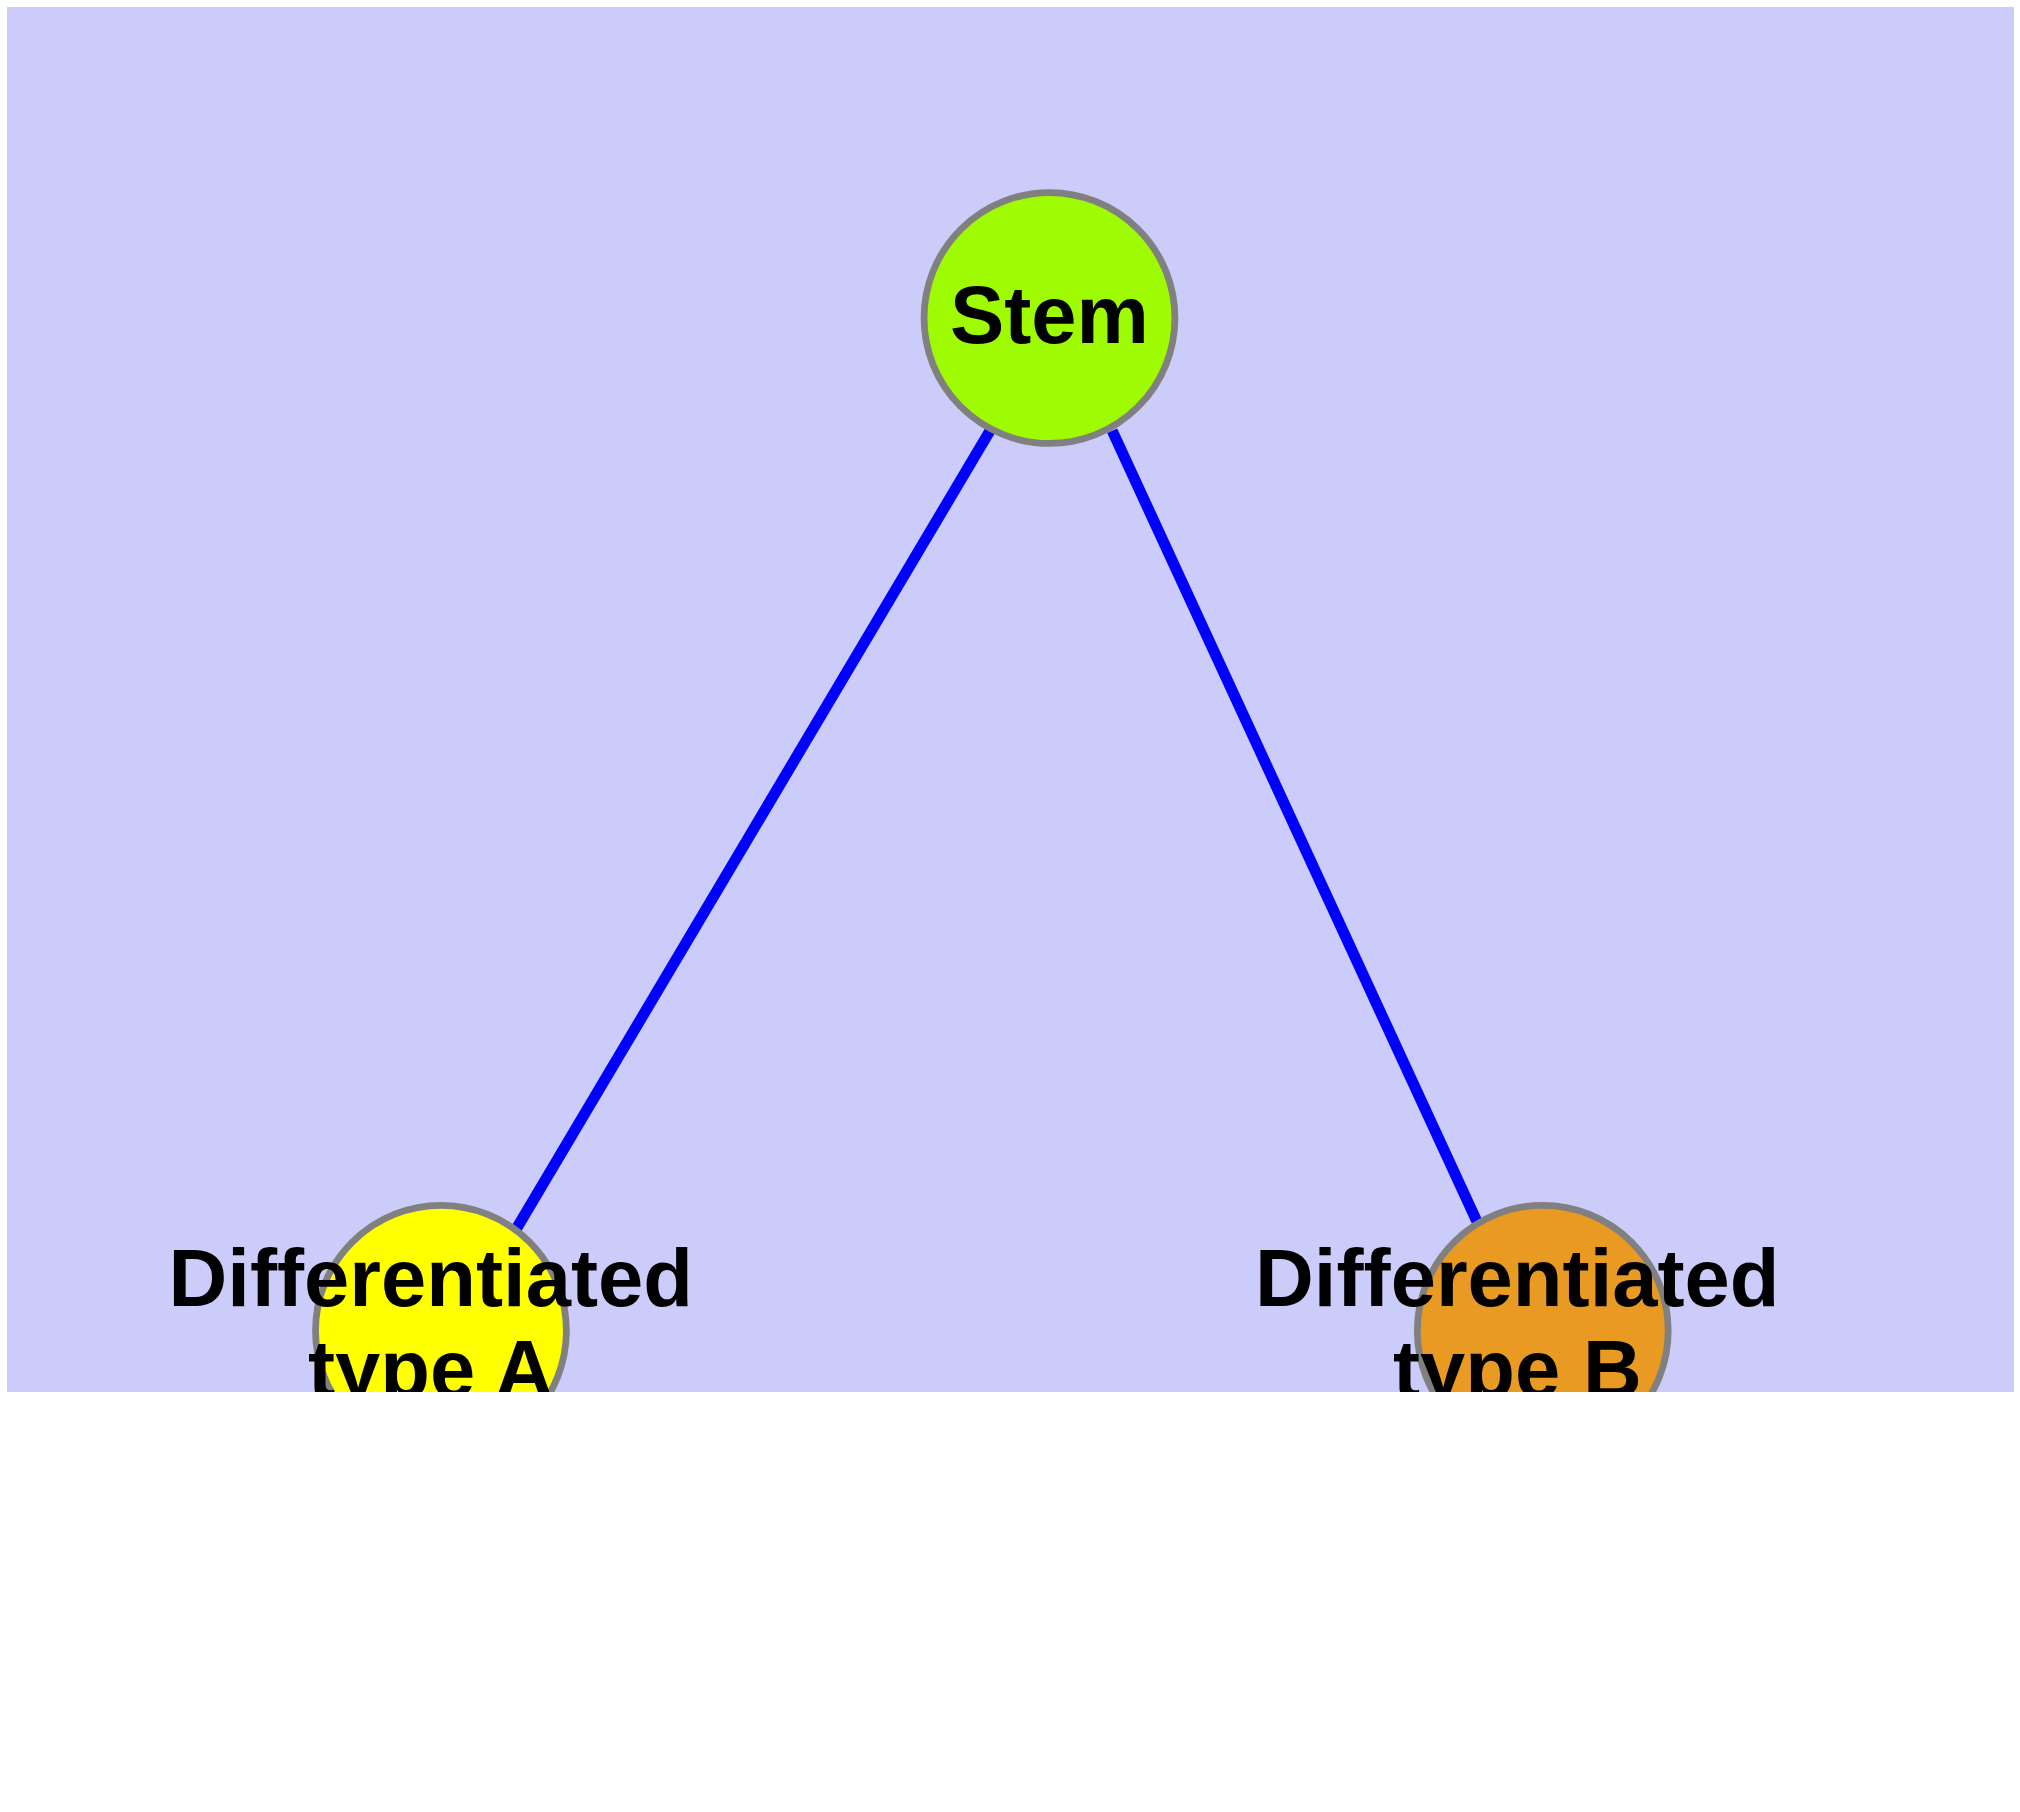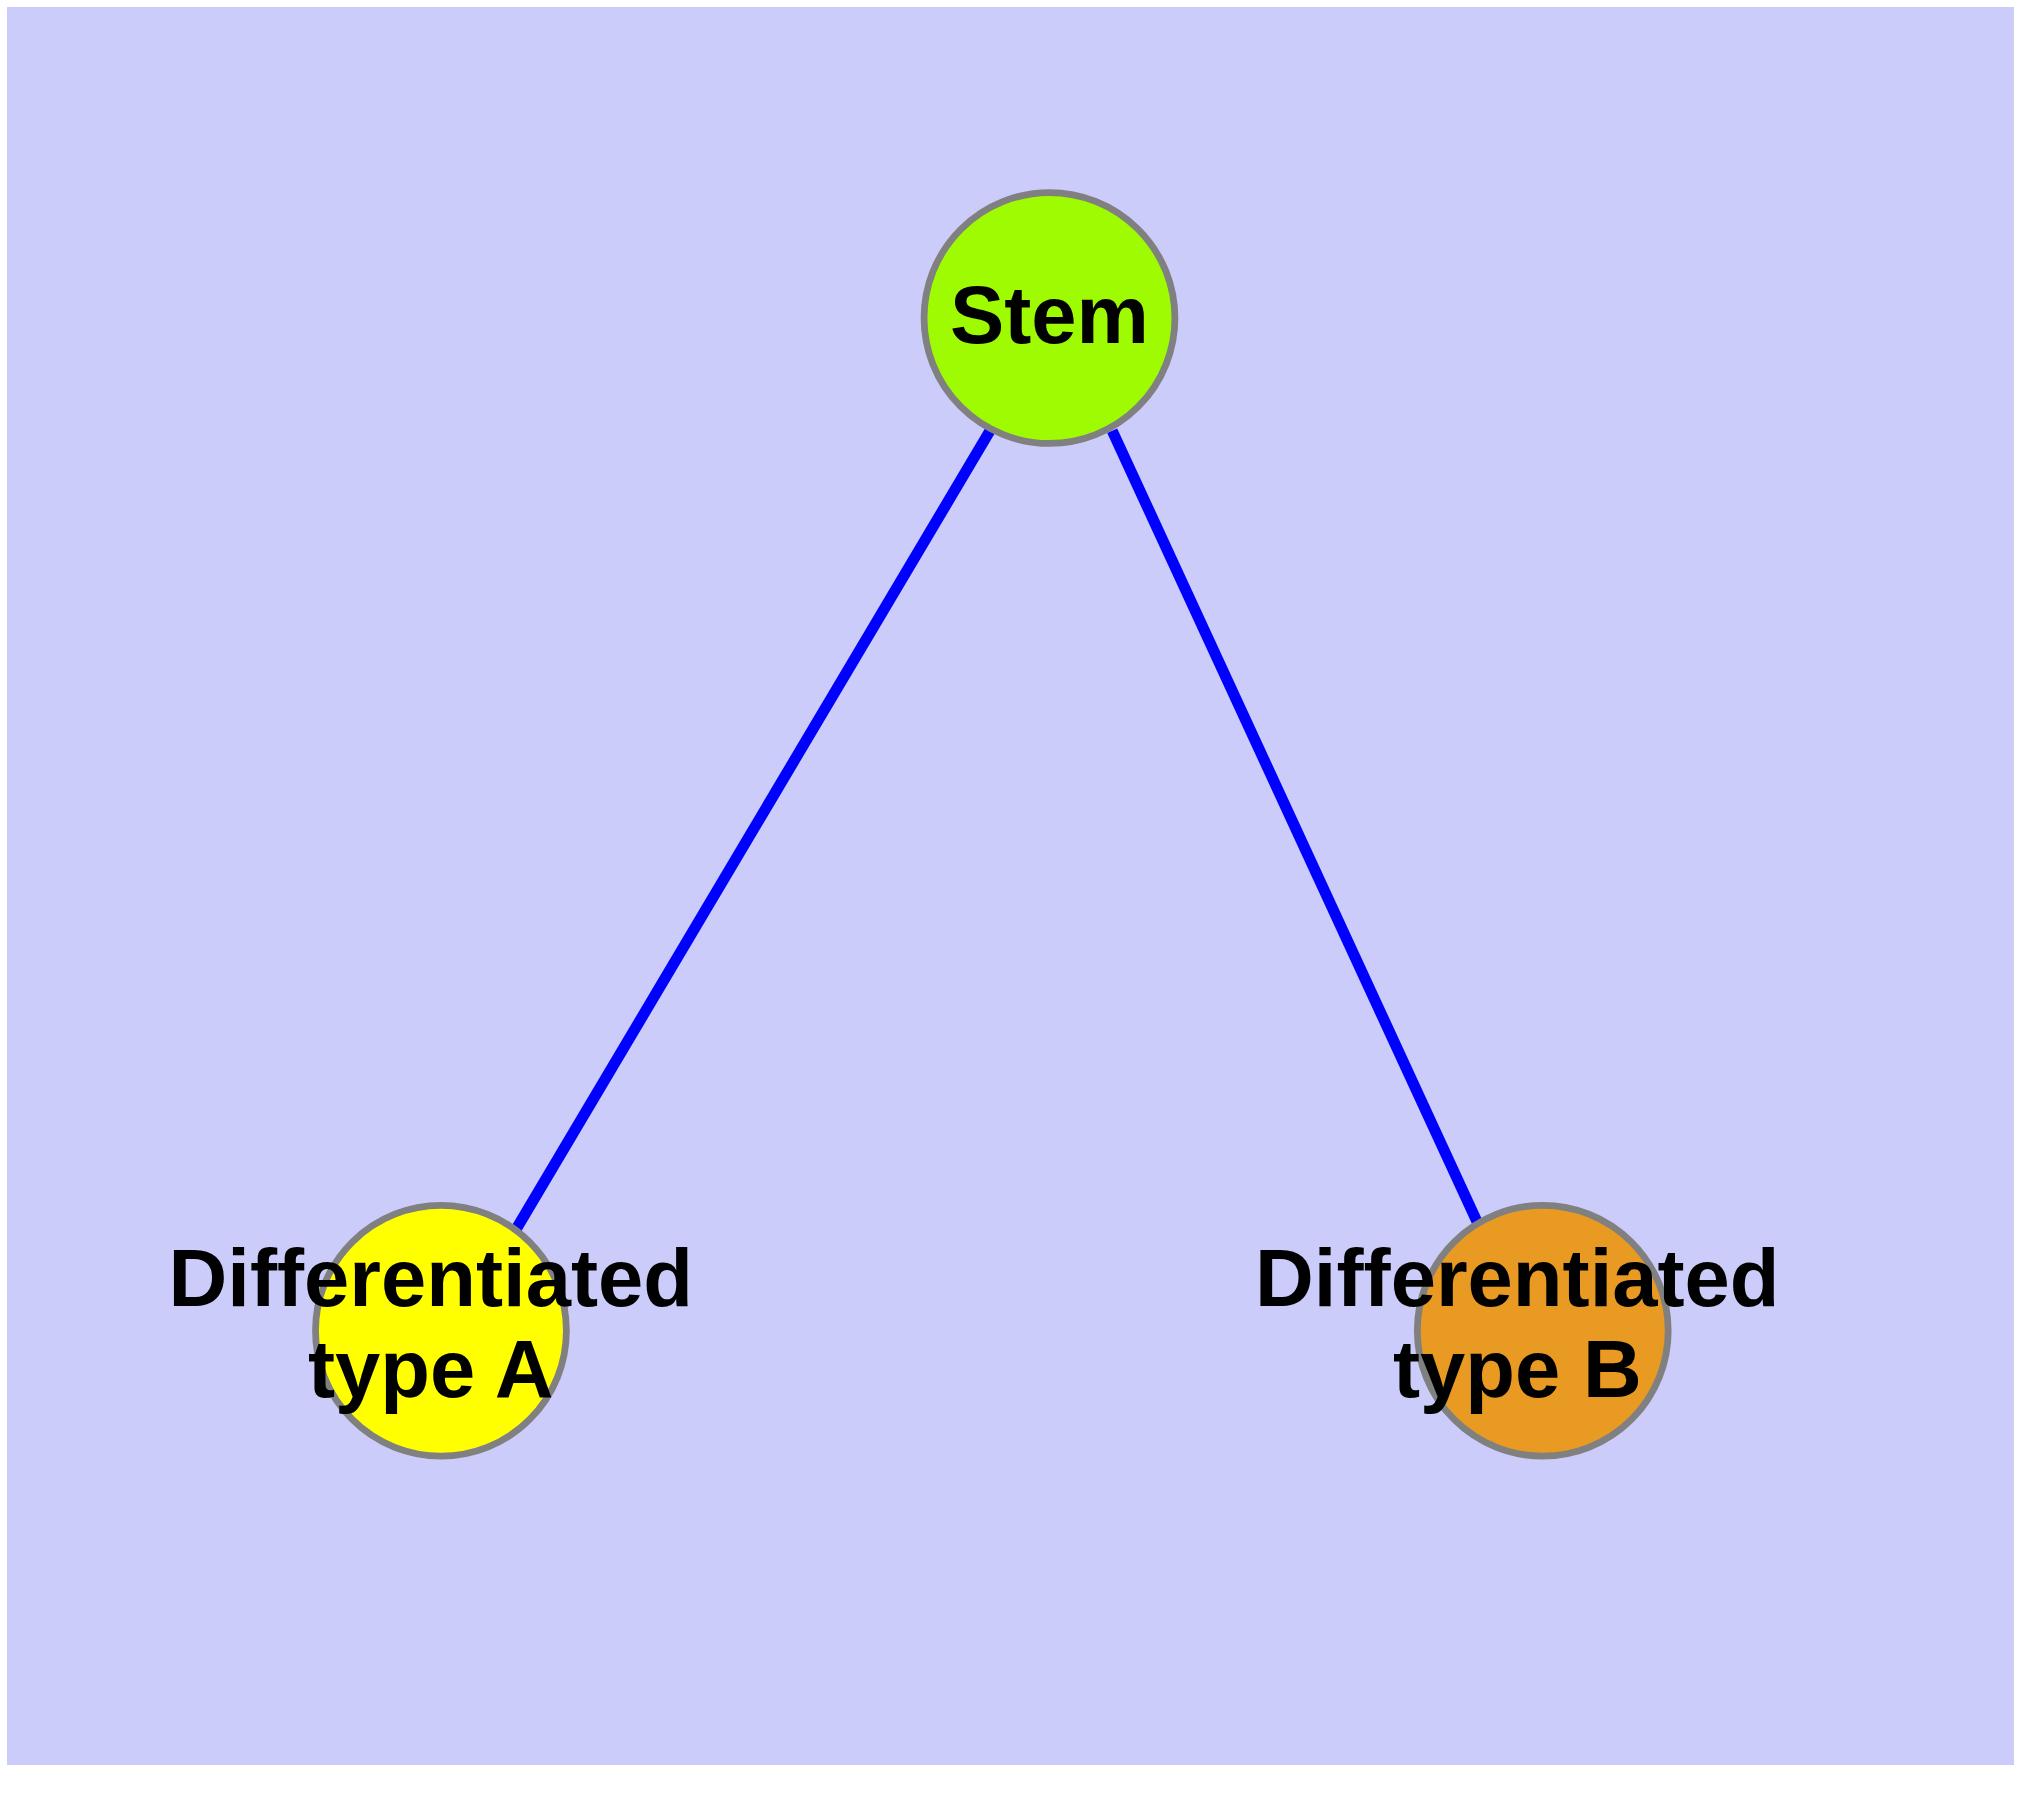--- a/index.html
+++ b/index.html
@@ -7,21 +7,21 @@
     margin: 0;
     padding: 0;
     background: #ffffff;
   }
   body {
     font-family: "Liberation Sans", sans-serif;
   }
   #canvas {
     position: relative;
     width: 2021px;
-    height: 1765px;
+    height: 1392px;
     background: #ffffff;
     overflow: hidden;
   }
   #plot-area {
     position: absolute;
     left: 6.8px;
     top: 6.8px;
     width: 2007px;
     height: 1800px;
     background: #ccccfa;

